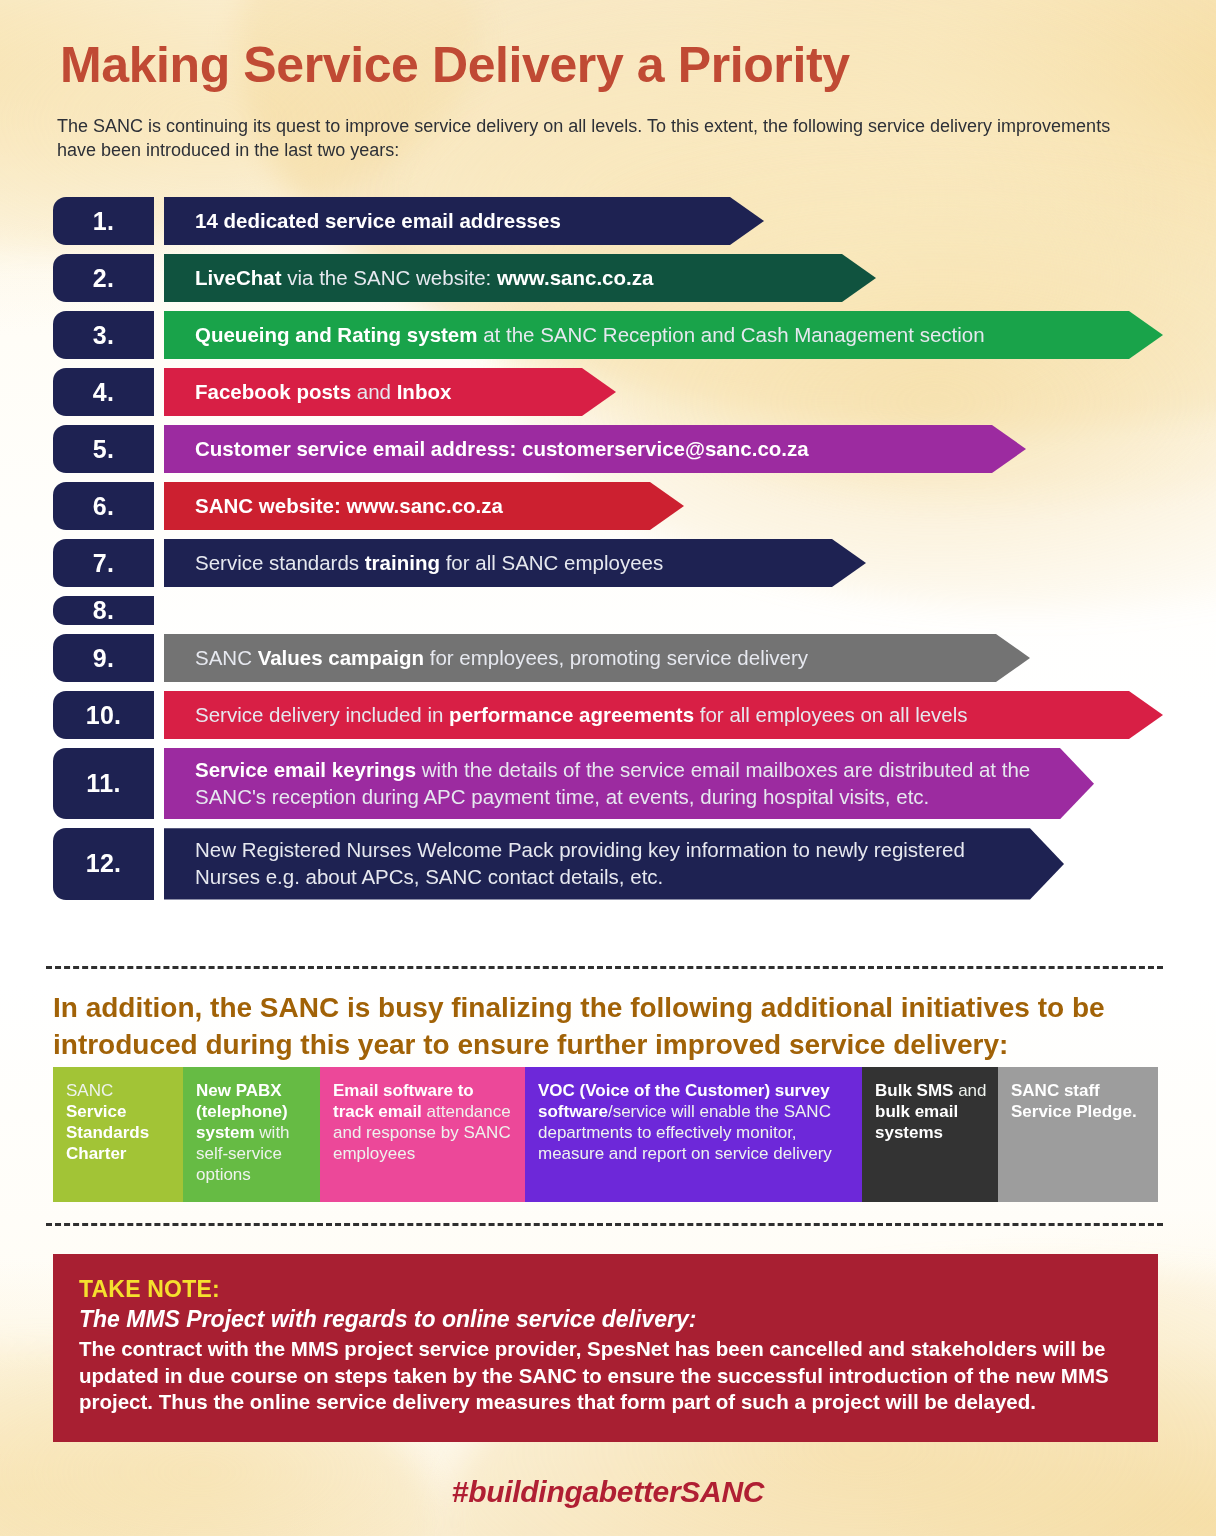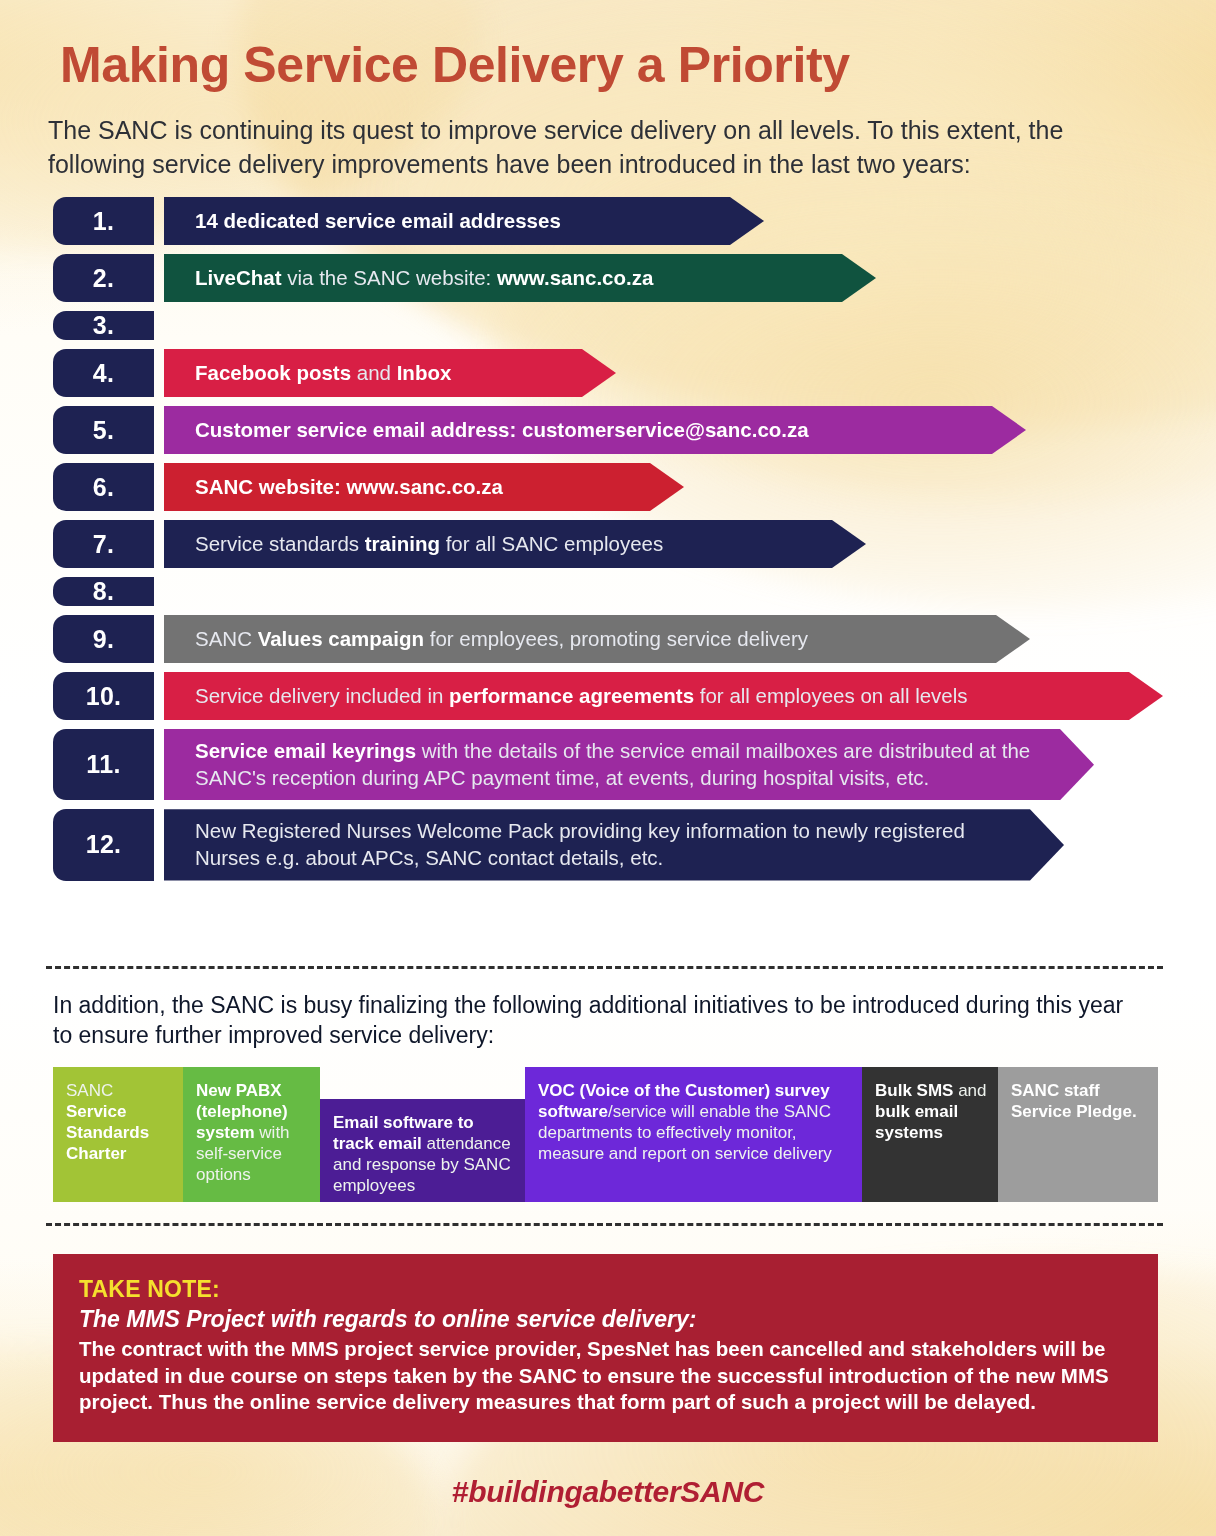--- a/index.html
+++ b/index.html
@@ -60,24 +60,24 @@
     left: 60px;
     top: 36px;
     font-size: 50px;
     font-weight: bold;
     color: #c04a34;
     letter-spacing: -0.4px;
     white-space: nowrap;
   }
   .intro {
     position: absolute;
-    left: 48px;
+    left: 57px;
     top: 114px;
     width: 1090px;
-    font-size: 25px;
+    font-size: 18px;
     line-height: 1.34;
     color: #2d3037;
   }
 
   
   #steps {
     position: absolute;
     left: 53px;
     top: 197px;
     width: 1110px;
@@ -131,24 +131,24 @@
   }
   #divider-1 { top: 966px; }
   #divider-2 { top: 1223px; }
 
   
   .addendum-lead {
     position: absolute;
     left: 53px;
     top: 990px;
     width: 1090px;
-    font-size: 23px;
-    font-weight: normal;
+    font-size: 28px;
+    font-weight: bold;
     line-height: 1.32;
-    color: #0f172a;
+    color: #a16207;
   }
 
   
   #initiatives {
     position: absolute;
     left: 53px;
     top: 1067px;
     width: 1105px;
     height: 135px;
     display: flex;
@@ -232,20 +232,23 @@
         </div>
       </div>
       <div class="step">
         <div class="step-num">2.</div>
         <div class="step-body" style="background: rgb(16, 83, 63); width: 712px;">
           <span class="txt"><span style="font-weight: bold;">LiveChat</span><span class="reg"> via the SANC website: </span><span style="font-weight: bold;">www.sanc.co.za</span></span>
         </div>
       </div>
       <div class="step">
         <div class="step-num">3.</div>
+        <div class="step-body" style="background: rgb(25, 163, 74); width: 1000px;">
+          <span class="txt"><span style="font-weight: bold;">Queueing and Rating system</span><span class="reg"> at the SANC Reception and Cash Management section</span></span>
+        </div>
       </div>
       <div class="step">
         <div class="step-num">4.</div>
         <div class="step-body" style="background: rgb(216, 31, 69); width: 452px;">
           <span class="txt"><span style="font-weight: bold;">Facebook posts</span><span class="reg"> and </span><span style="font-weight: bold;">Inbox</span></span>
         </div>
       </div>
       <div class="step all-bold">
         <div class="step-num">5.</div>
         <div class="step-body" style="background: rgb(156, 43, 160); width: 862px;">
@@ -293,21 +296,21 @@
       </div>
     </div>
 
   <div class="divider" id="divider-1"></div>
 
   <p class="addendum-lead">In addition, the SANC is busy finalizing the following additional initiatives to be introduced during this year to ensure further improved service delivery:</p>
 
   <div id="initiatives">
       <div class="init-col" style="background: rgb(162, 196, 54); flex: 0 0 130px; width: 130px;"><span class="reg">SANC </span><span style="font-weight: bold;">Service Standards Charter</span></div>
       <div class="init-col" style="background: rgb(102, 187, 68); flex: 0 0 137px; width: 137px;"><span style="font-weight: bold;">New PABX (telephone) system</span><span class="reg"> with self-service options</span></div>
-      <div class="init-col" style="background: #4c1d95; flex: 0 0 205px; width: 205px; margin-top: 32px;"><span style="font-weight: bold;">Email software to track email</span><span class="reg"> attendance and response by SANC employees</span></div>
+      <div class="init-col" style="background: #ec4899; flex: 0 0 205px; width: 205px;"><span style="font-weight: bold;">Email software to track email</span><span class="reg"> attendance and response by SANC employees</span></div>
       <div class="init-col" style="background: #6d28d9; flex: 0 0 337px; width: 337px;"><span style="font-weight: bold;">VOC (Voice of the Customer) survey software</span><span class="reg">/service will enable the SANC departments to effectively monitor, measure and report on service delivery</span></div>
       <div class="init-col" style="background: rgb(51, 51, 51); flex: 0 0 136px; width: 136px;"><span style="font-weight: bold;">Bulk SMS</span><span class="reg"> and </span><span style="font-weight: bold;">bulk email systems</span></div>
       <div class="init-col" style="background: rgb(157, 157, 157); flex: 0 0 160px; width: 160px;"><span style="font-weight: bold;">SANC staff Service Pledge.</span></div>
     </div>
 
   <div class="divider" id="divider-2"></div>
 
   <div id="take-note">
     <div class="tn-head">TAKE NOTE:</div>
     <div class="tn-sub">The MMS Project with regards to online service delivery:</div>

